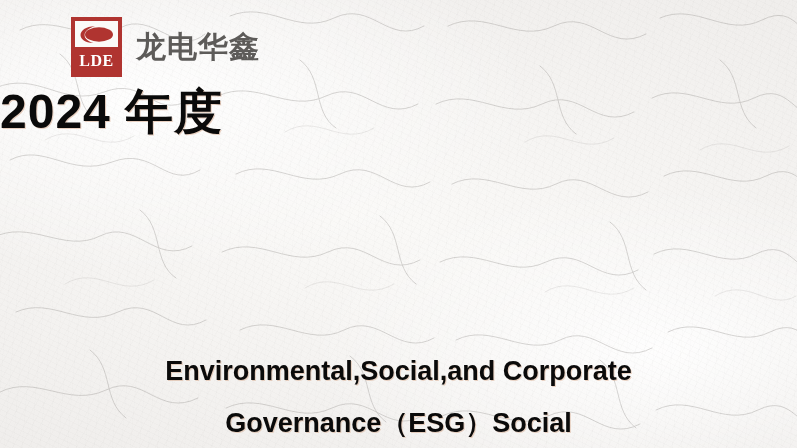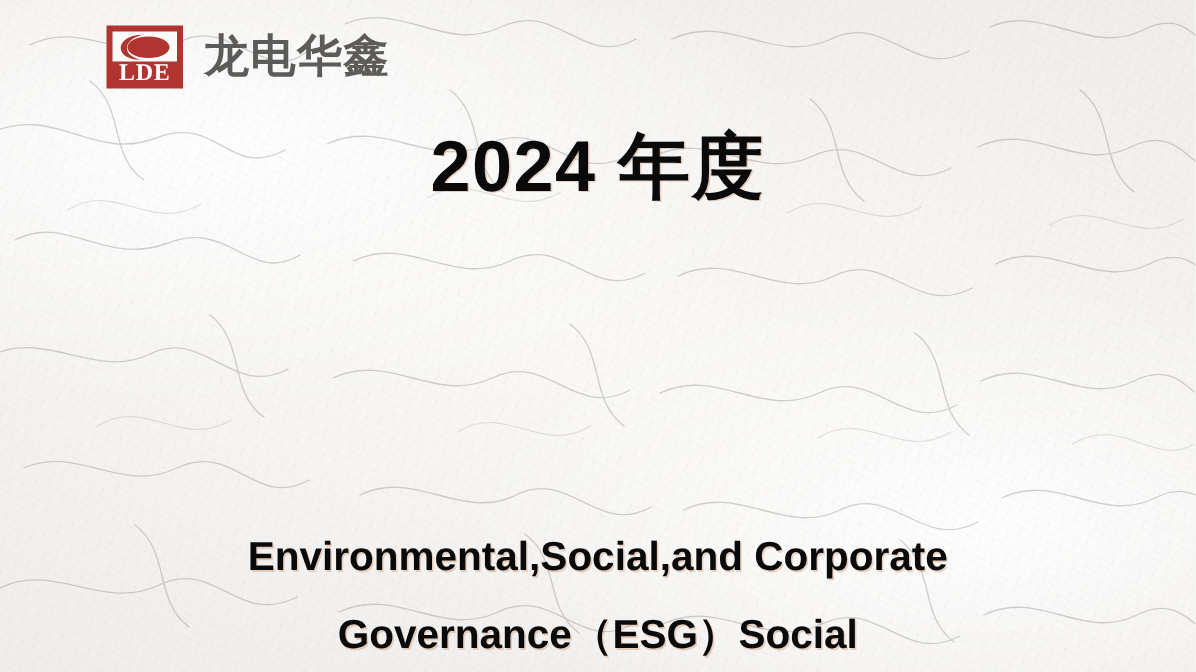--- a/index.html
+++ b/index.html
@@ -52,21 +52,21 @@
   #logo-lockup {
     position: absolute;
     left: 71px;
     top: 17px;
     display: flex;
     align-items: center;
     gap: 14px;
   }
   #logo-mark {
     width: 51px;
-    height: 42px;
+    height: 60px;
     background: #b03430;
     box-sizing: border-box;
     padding: 4px 4px 0 4px;
     display: flex;
     flex-direction: column;
     align-items: stretch;
   }
   #logo-mark-top {
     background: #fbfaf8;
     height: 26px;
@@ -97,21 +97,21 @@
     white-space: nowrap;
     font-family: "Liberation Sans", "DejaVu Sans", sans-serif;
   }
 
   
   #title-block {
     position: absolute;
     left: 0;
     right: 0;
     top: 88px;
-    text-align: center;
+    text-align: left;
   }
   .title-line {
     color: #0a0a0a;
     font-weight: bold;
     line-height: 1;
     white-space: nowrap;
     text-shadow: 1px 1px 0 rgba(190,110,60,0.30);
   }
   #title-line-year {
     font-size: 48px;

